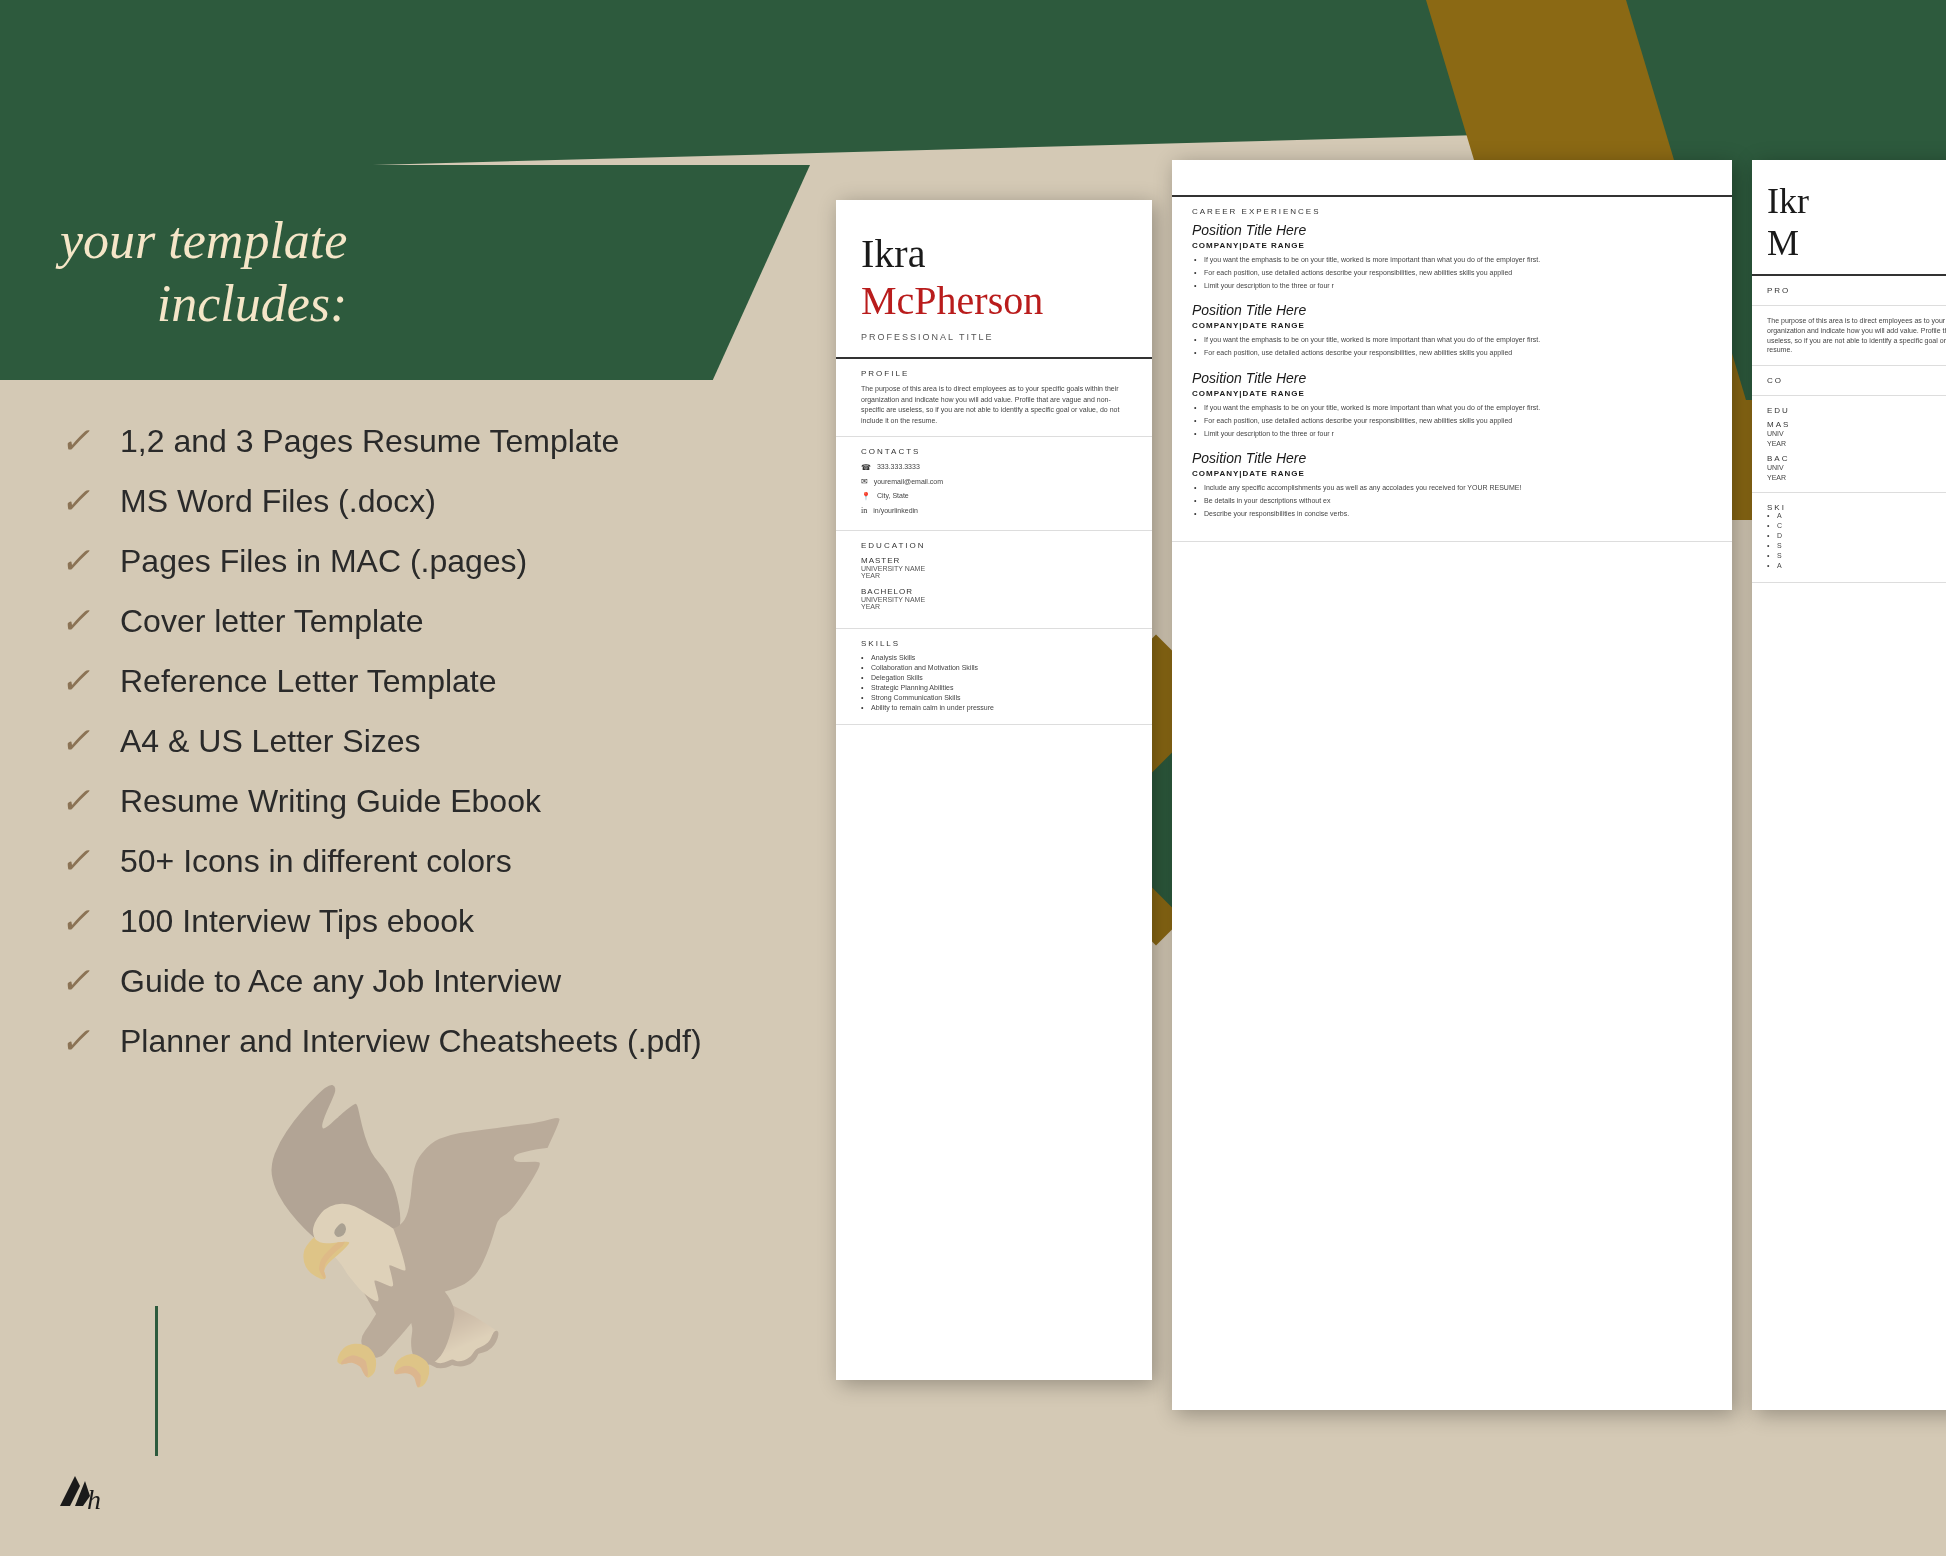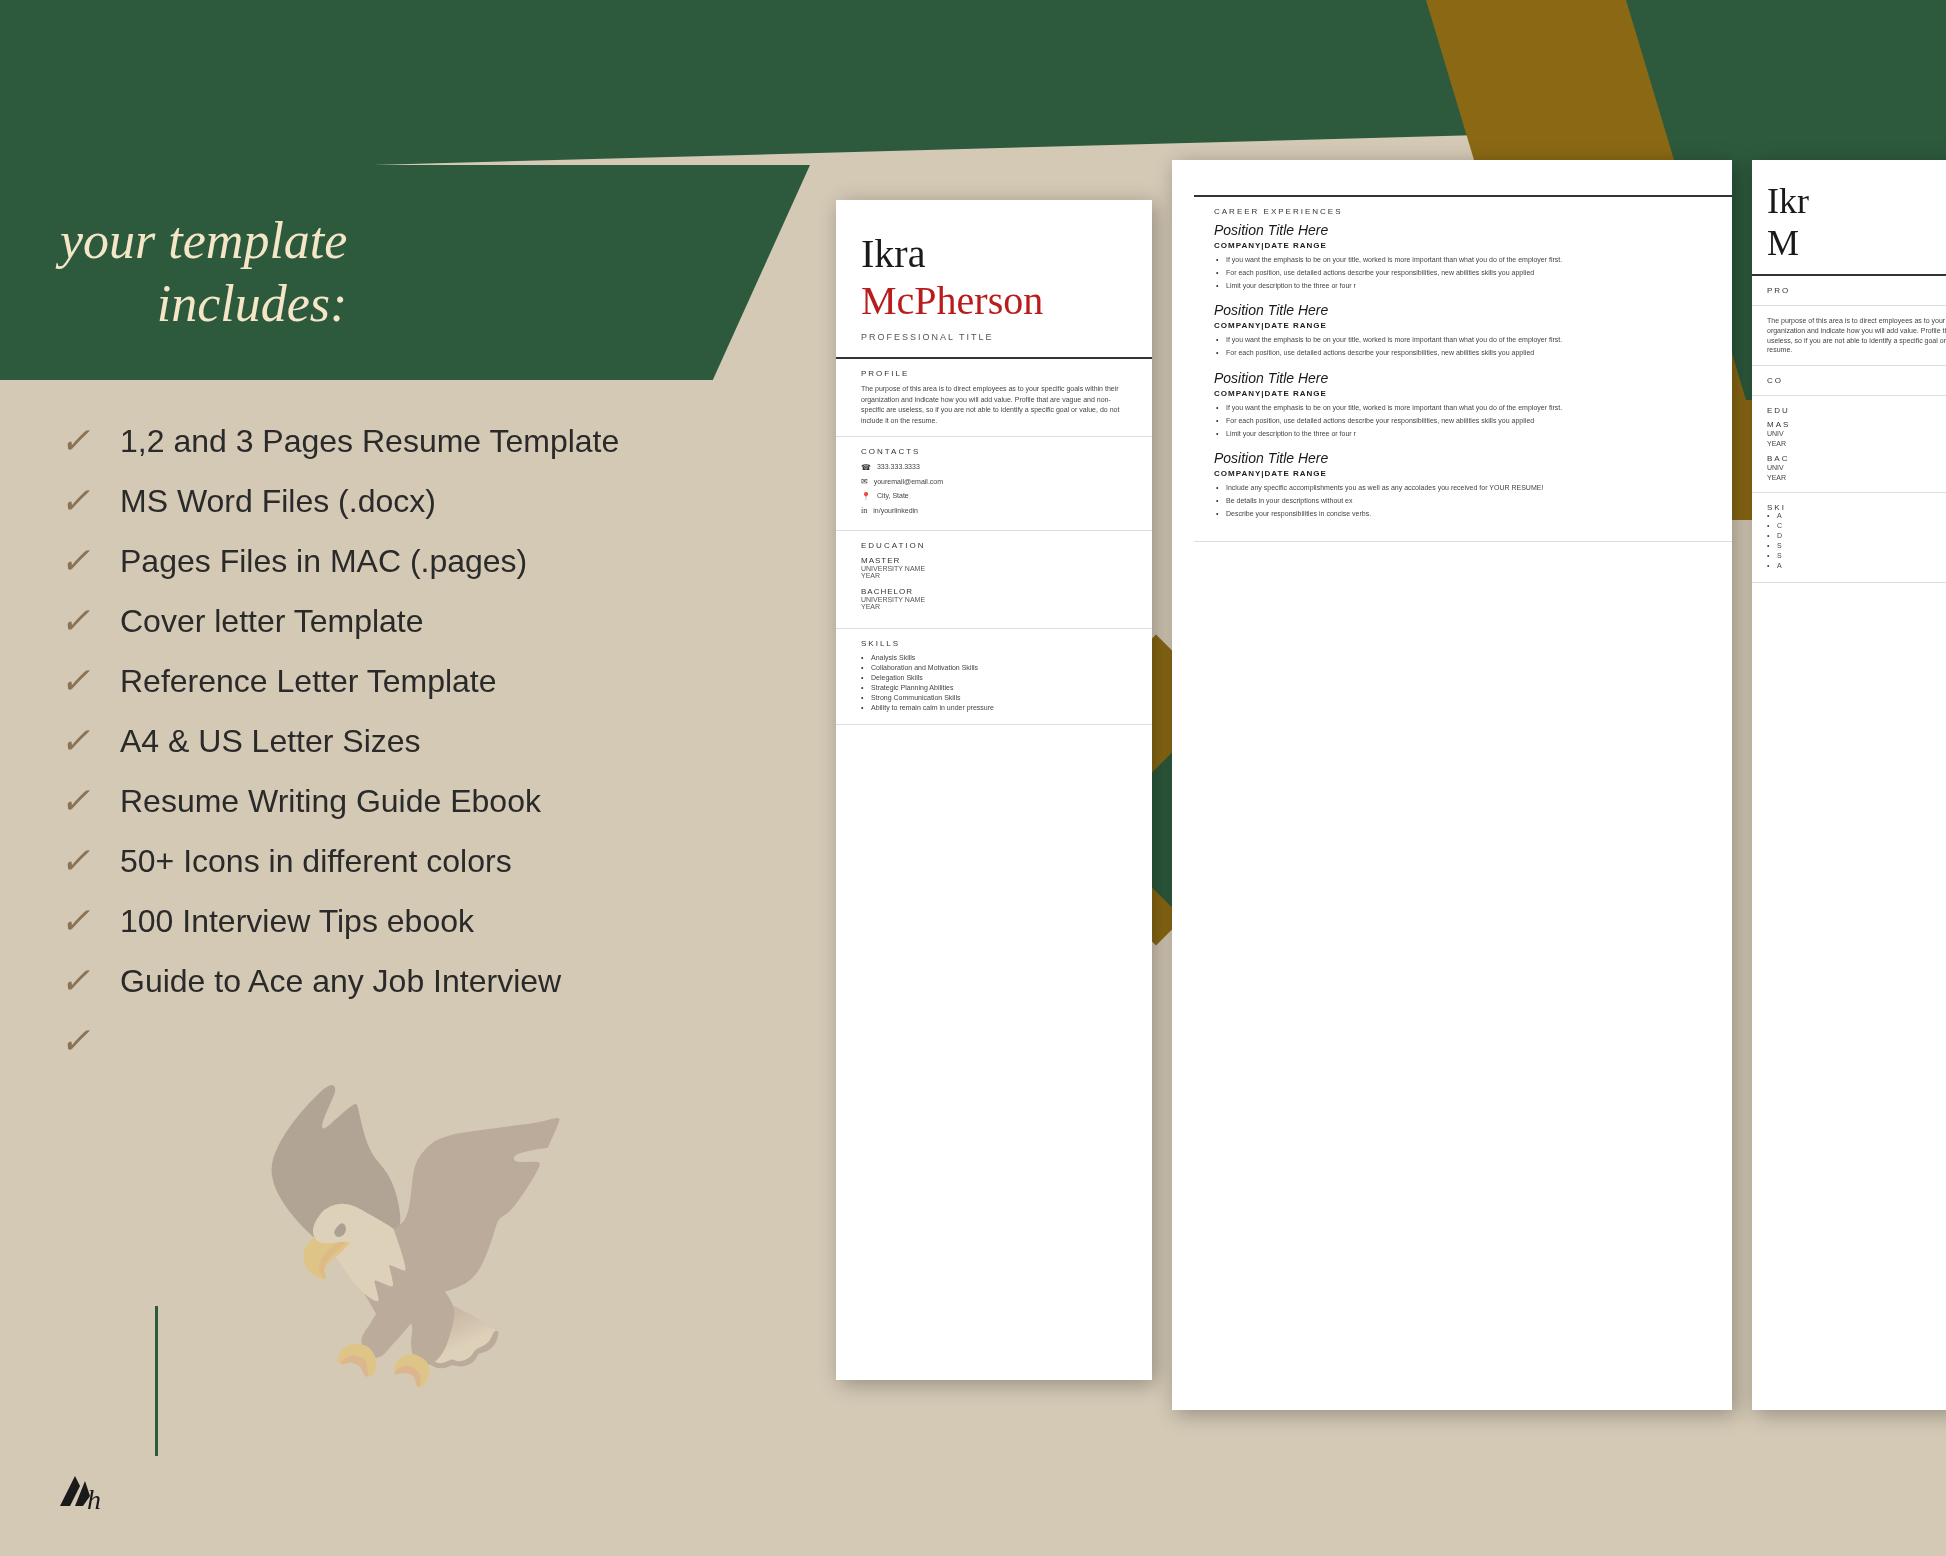--- a/index.html
+++ b/index.html
@@ -213,21 +213,20 @@
 
     
     .resume-page-2 {
       width: 560px;
       height: 1250px;
       background: white;
       box-shadow: 4px 4px 20px rgba(0,0,0,0.3);
       position: relative;
       flex-shrink: 0;
       overflow: hidden;
-      padding-left: 22px;
     }
 
     
     .resume-page-3 {
       width: 320px;
       height: 1250px;
       background: white;
       box-shadow: 4px 4px 20px rgba(0,0,0,0.3);
       position: relative;
       flex-shrink: 0;
@@ -494,20 +493,21 @@
   <div class="checklist-item">
     <span class="check-mark">✓</span>
     <span class="check-text">100 Interview Tips ebook</span>
   </div>
   <div class="checklist-item">
     <span class="check-mark">✓</span>
     <span class="check-text">Guide to Ace any Job Interview</span>
   </div>
   <div class="checklist-item">
     <span class="check-mark">✓</span>
+    <span class="check-text">Planner and Interview Cheatsheets (.pdf)</span>
   </div>
 </div>
 
 <div class="logo-area">
   <svg width="50" height="40" viewBox="0 0 50 40">
     <path d="M5 35 L20 5 L25 15 L15 35 Z" fill="#1a1a1a"></path>
     <path d="M20 35 L30 10 L35 25 L28 35 Z" fill="#1a1a1a"></path>
     <text x="32" y="38" font-size="28" font-family="Georgia" fill="#1a1a1a" font-style="italic">h</text>
   </svg>
 </div>

